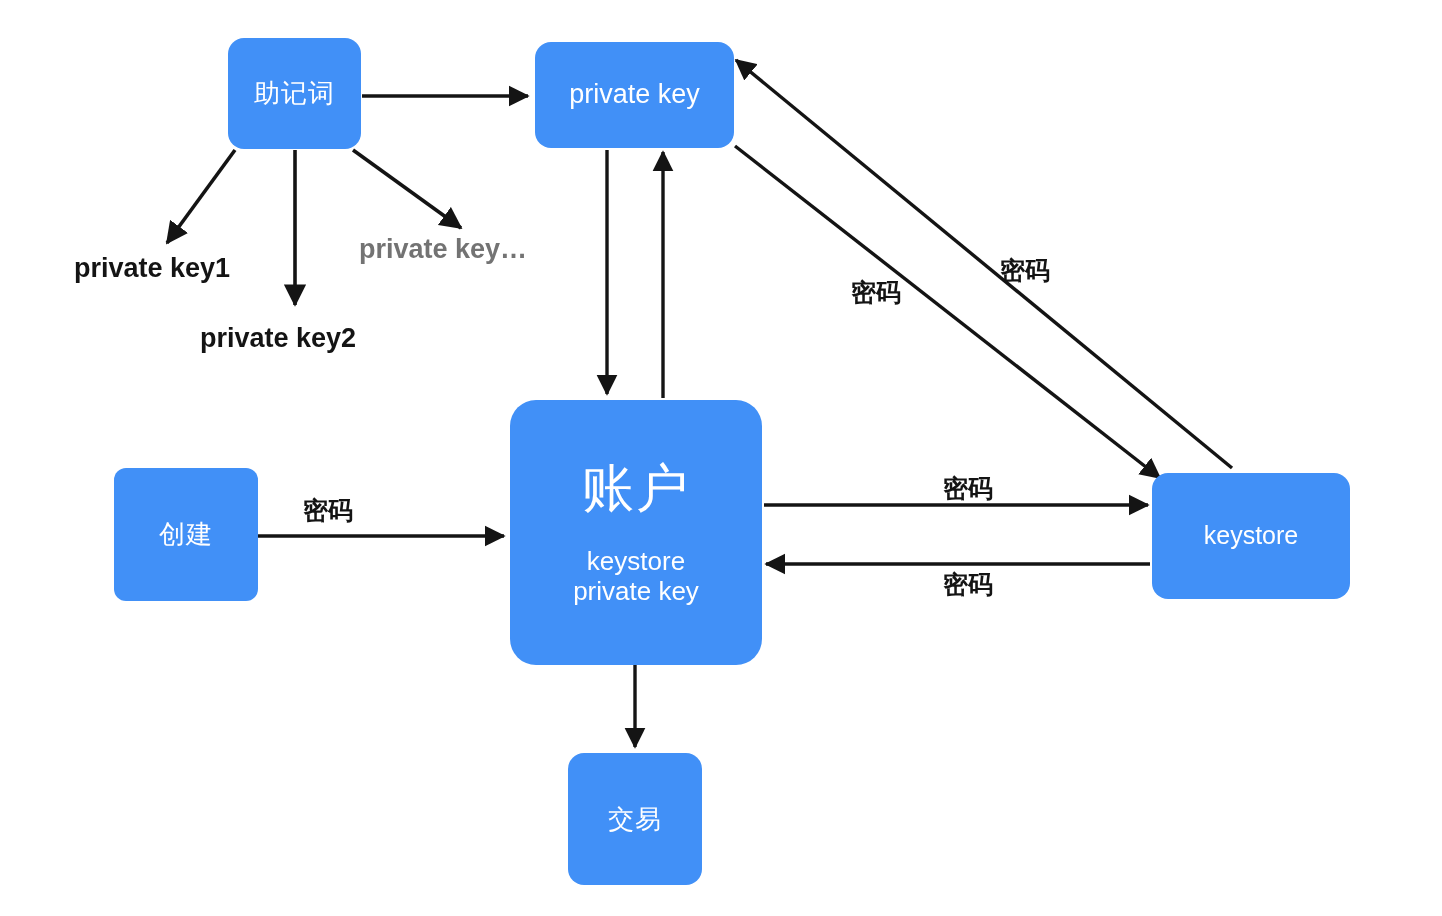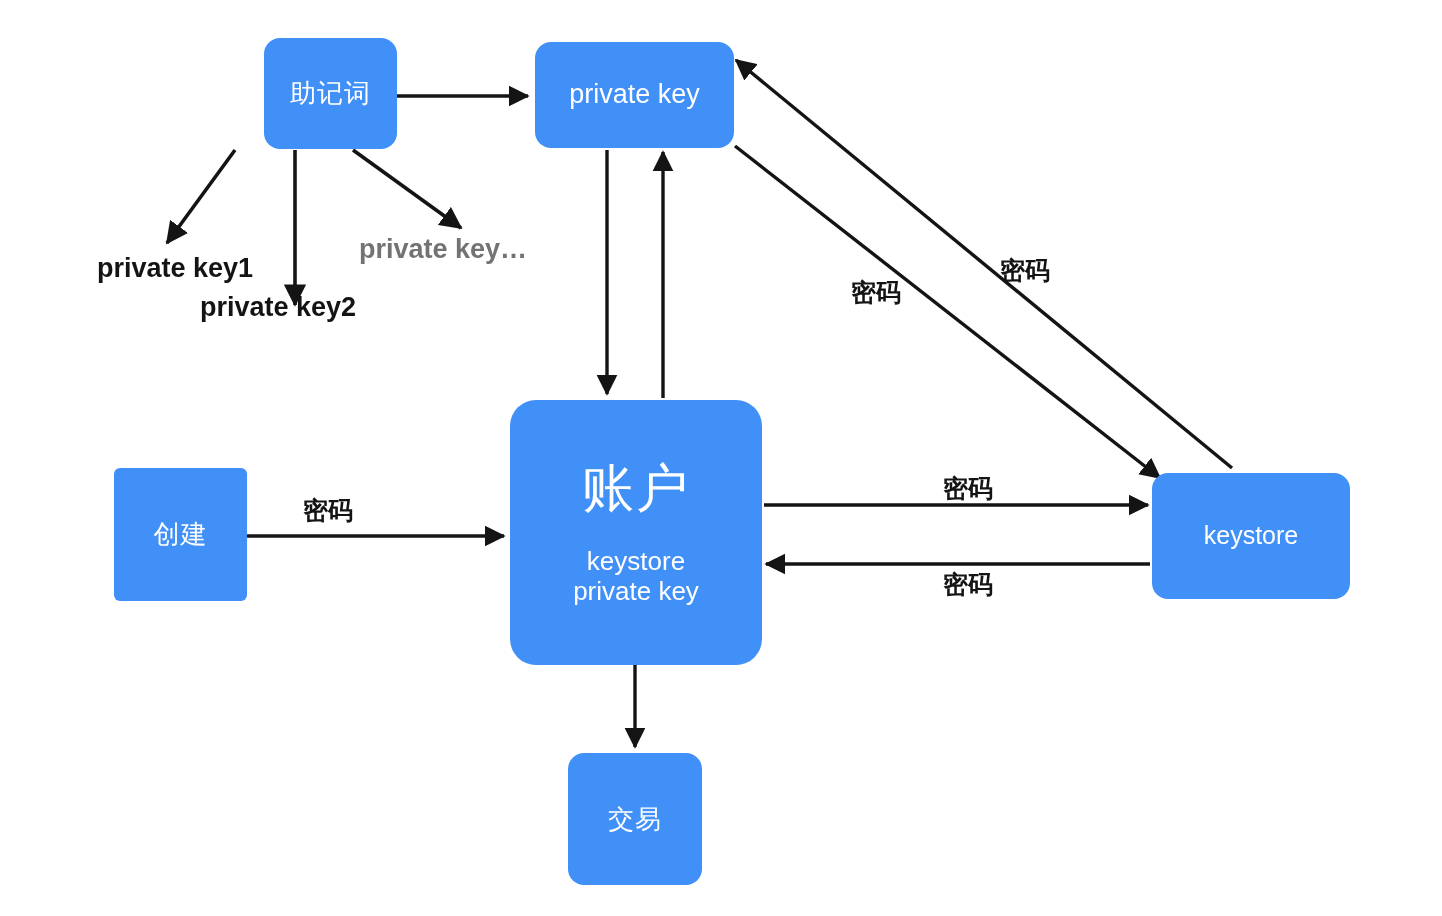--- a/index.html
+++ b/index.html
@@ -42,43 +42,43 @@
     justify-content: center;
     color: #ffffff;
     text-align: center;
     line-height: 1.18;
   }
   .node-label {
     display: block;
     color: #ffffff;
   }
   
-  #node-mnemonic  { left: 228px; top: 38px;  width: 133px; height: 111px; border-radius: 16px; margin-left: 36px; }
+  #node-mnemonic  { left: 228px; top: 38px;  width: 133px; height: 111px; border-radius: 16px; }
   #node-privatekey{ left: 535px; top: 42px;  width: 199px; height: 106px; border-radius: 16px; }
-  #node-create    { left: 114px; top: 468px; width: 133px; height: 133px; border-radius: 6px; }
+  #node-create    { left: 114px; top: 468px; width: 144px; height: 133px; border-radius: 12px; }
   #node-account   { left: 510px; top: 400px; width: 252px; height: 265px; border-radius: 26px; }
   #node-keystore  { left: 1152px;top: 473px; width: 198px; height: 126px; border-radius: 16px; }
   #node-transaction{left: 568px; top: 753px; width: 134px; height: 132px; border-radius: 16px; }
 
   .fs-cjk-md  { font-size: 26px; letter-spacing: 1px; }
   .fs-en-md   { font-size: 27px; }
   .fs-cjk-xl  { font-size: 52px; letter-spacing: 2px; margin-bottom: 26px; }
   .fs-en-sm   { font-size: 26px; }
   .fs-en-ks   { font-size: 25px; }
 
   
   .caption {
     position: absolute;
     font-weight: 700;
     color: #141414;
     white-space: nowrap;
     font-size: 27px;
   }
   #cap-key1 { left: 74px;  top: 253px; }
-  #cap-key2 { left: 200px; top: 292px; }
+  #cap-key2 { left: 200px; top: 323px; }
   #cap-key3 { left: 359px; top: 234px; }
 
   
   .edge-label {
     position: absolute;
     font-weight: 700;
     color: #141414;
     white-space: nowrap;
     font-size: 25px;
   }
@@ -144,21 +144,21 @@
   </div>
 
   <div class="node" id="node-keystore" style="background: rgb(65, 144, 247);">
     <span class="node-label fs-en-ks" style="color: rgb(255, 255, 255);">keystore</span>
   </div>
 
   <div class="node" id="node-transaction" style="background: rgb(65, 144, 247);">
     <span class="node-label fs-cjk-md" style="color: rgb(255, 255, 255);">交易</span>
   </div>
 
-  <div class="caption" id="cap-key1" style="color: rgb(20, 20, 20); margin-left: 23px;">private key1</div>
+  <div class="caption" id="cap-key1" style="color: rgb(20, 20, 20);">private key1</div>
   <div class="caption" id="cap-key2" style="color: rgb(20, 20, 20);">private key2</div>
   <div class="caption" id="cap-key3" style="color: #737373;">private key…</div>
 
   <div class="edge-label" id="lbl-create-account" style="color: rgb(20, 20, 20);">密码</div>
   <div class="edge-label" id="lbl-account-keystore" style="color: rgb(20, 20, 20);">密码</div>
   <div class="edge-label" id="lbl-keystore-account" style="color: rgb(20, 20, 20);">密码</div>
   <div class="edge-label" id="lbl-keystore-pk" style="color: rgb(20, 20, 20);">密码</div>
   <div class="edge-label" id="lbl-pk-keystore" style="color: rgb(20, 20, 20);">密码</div>
 
 </div>

